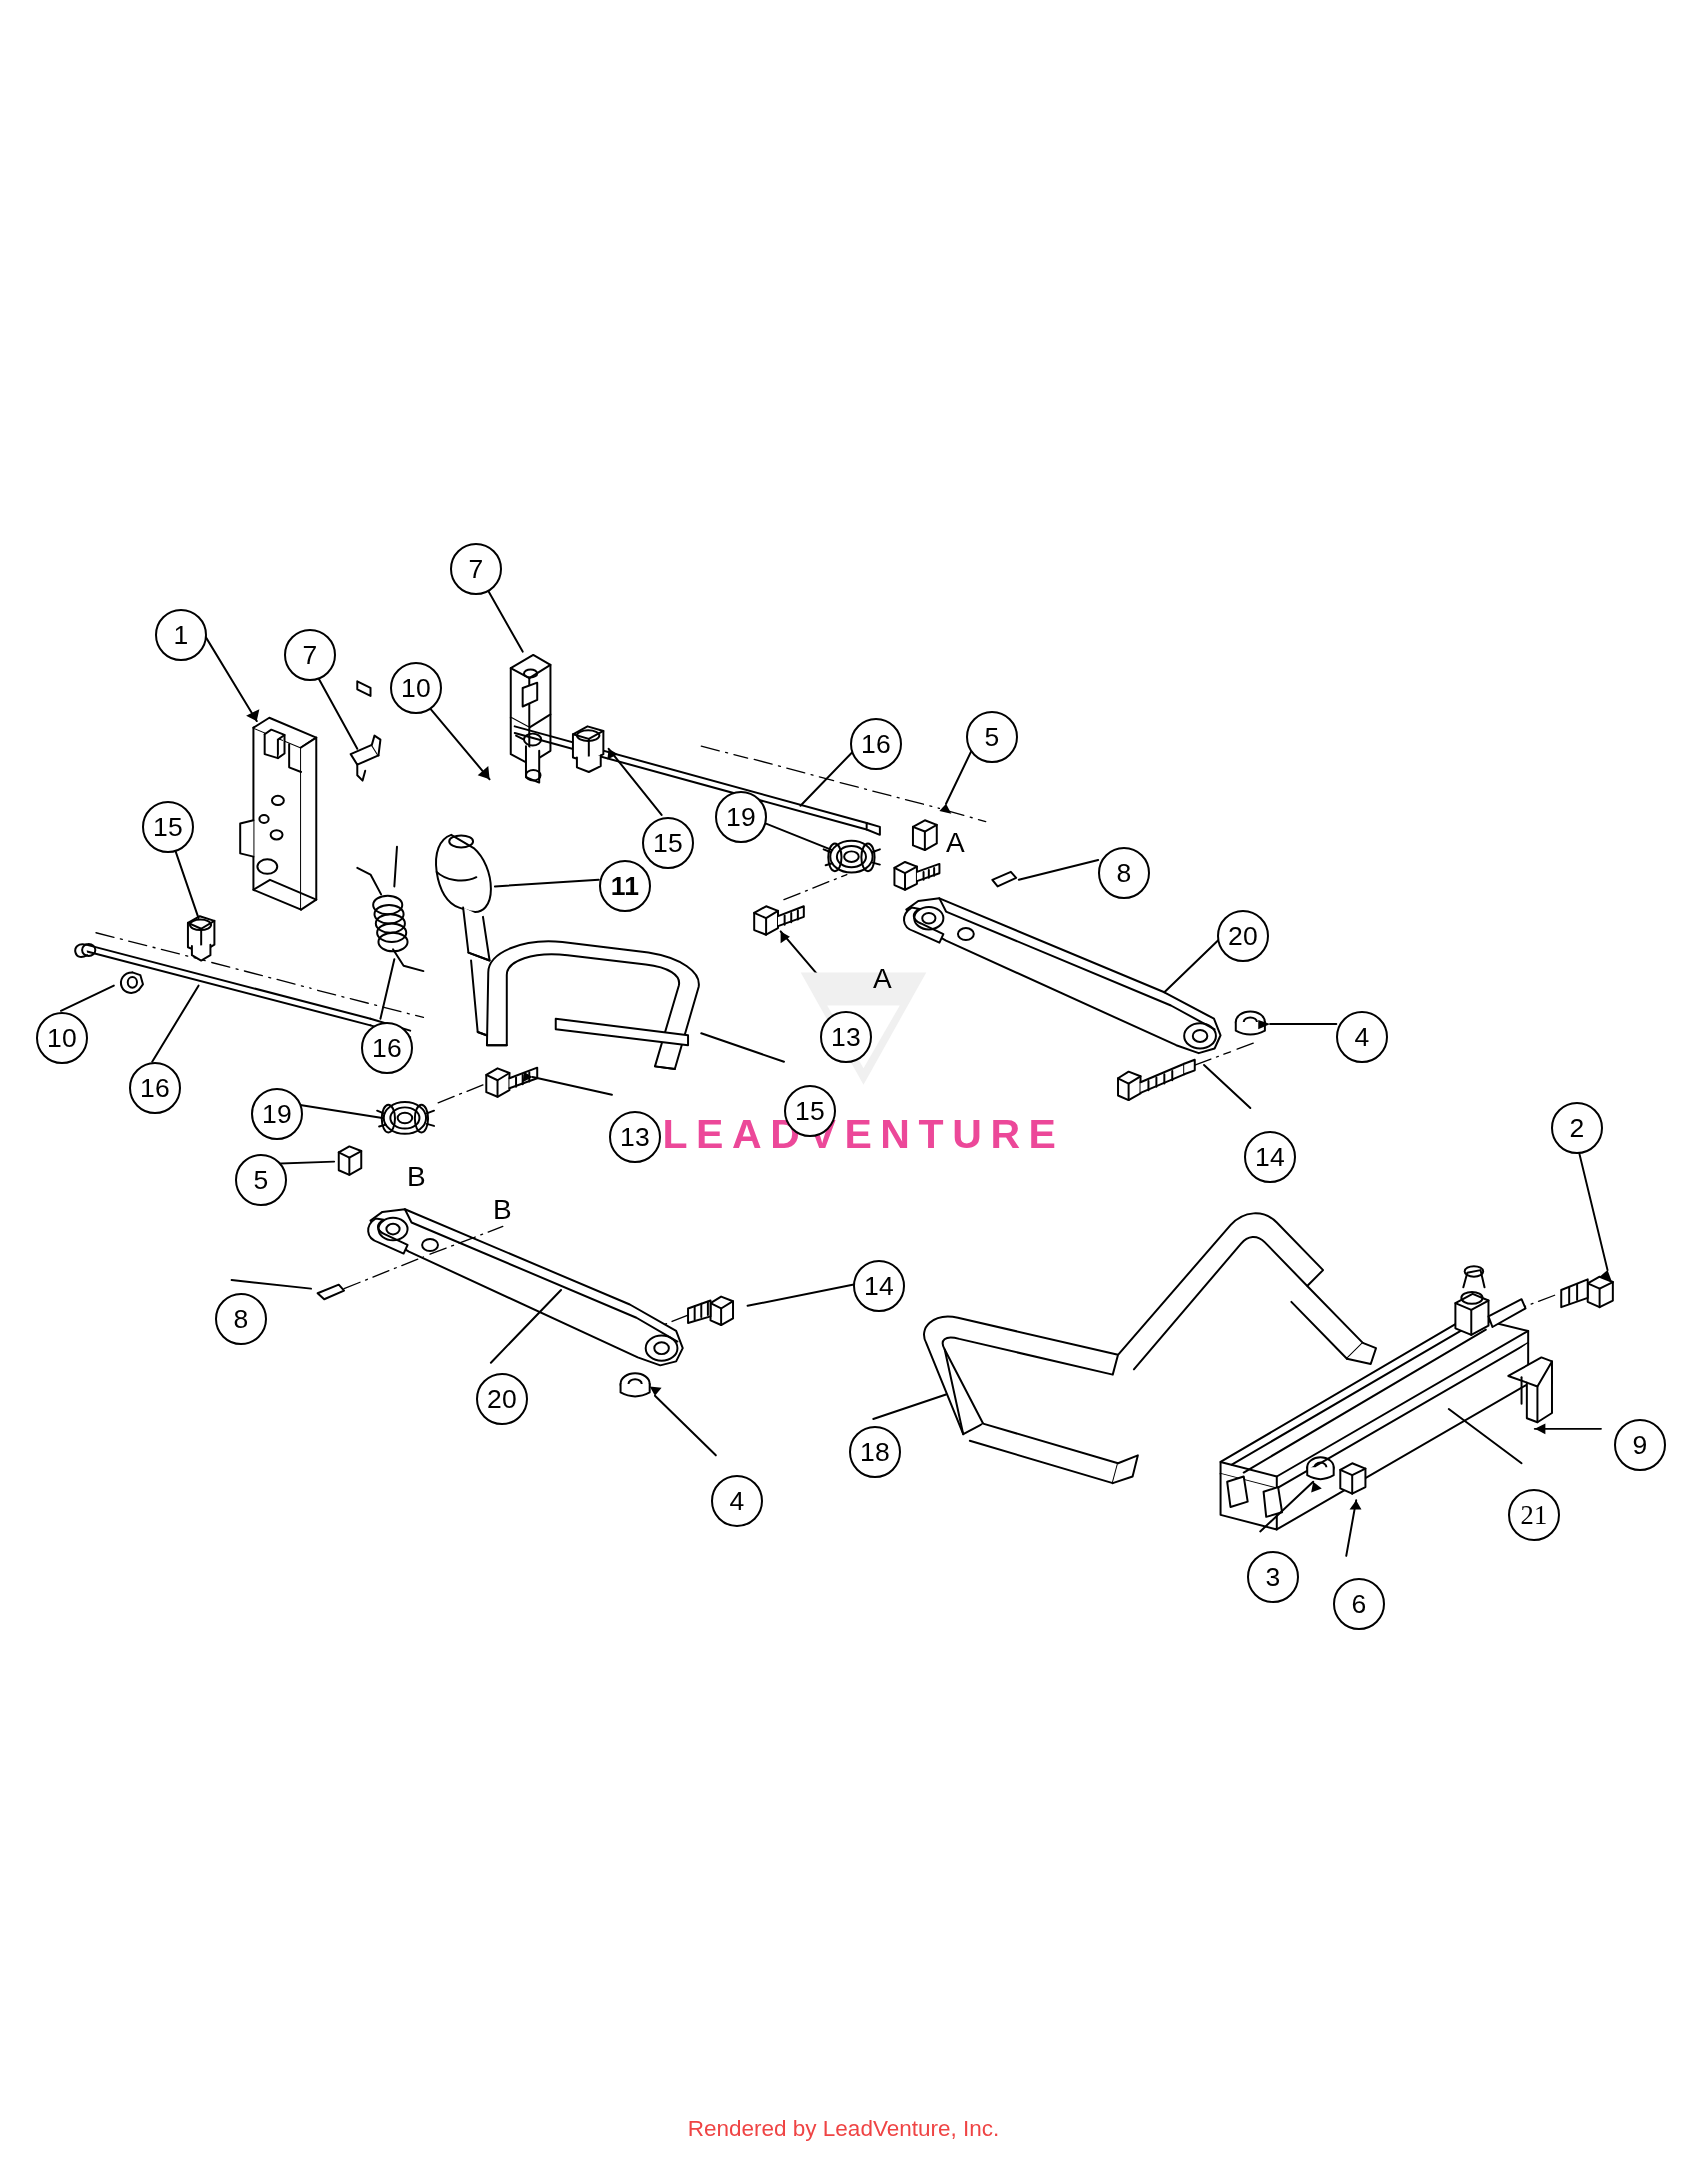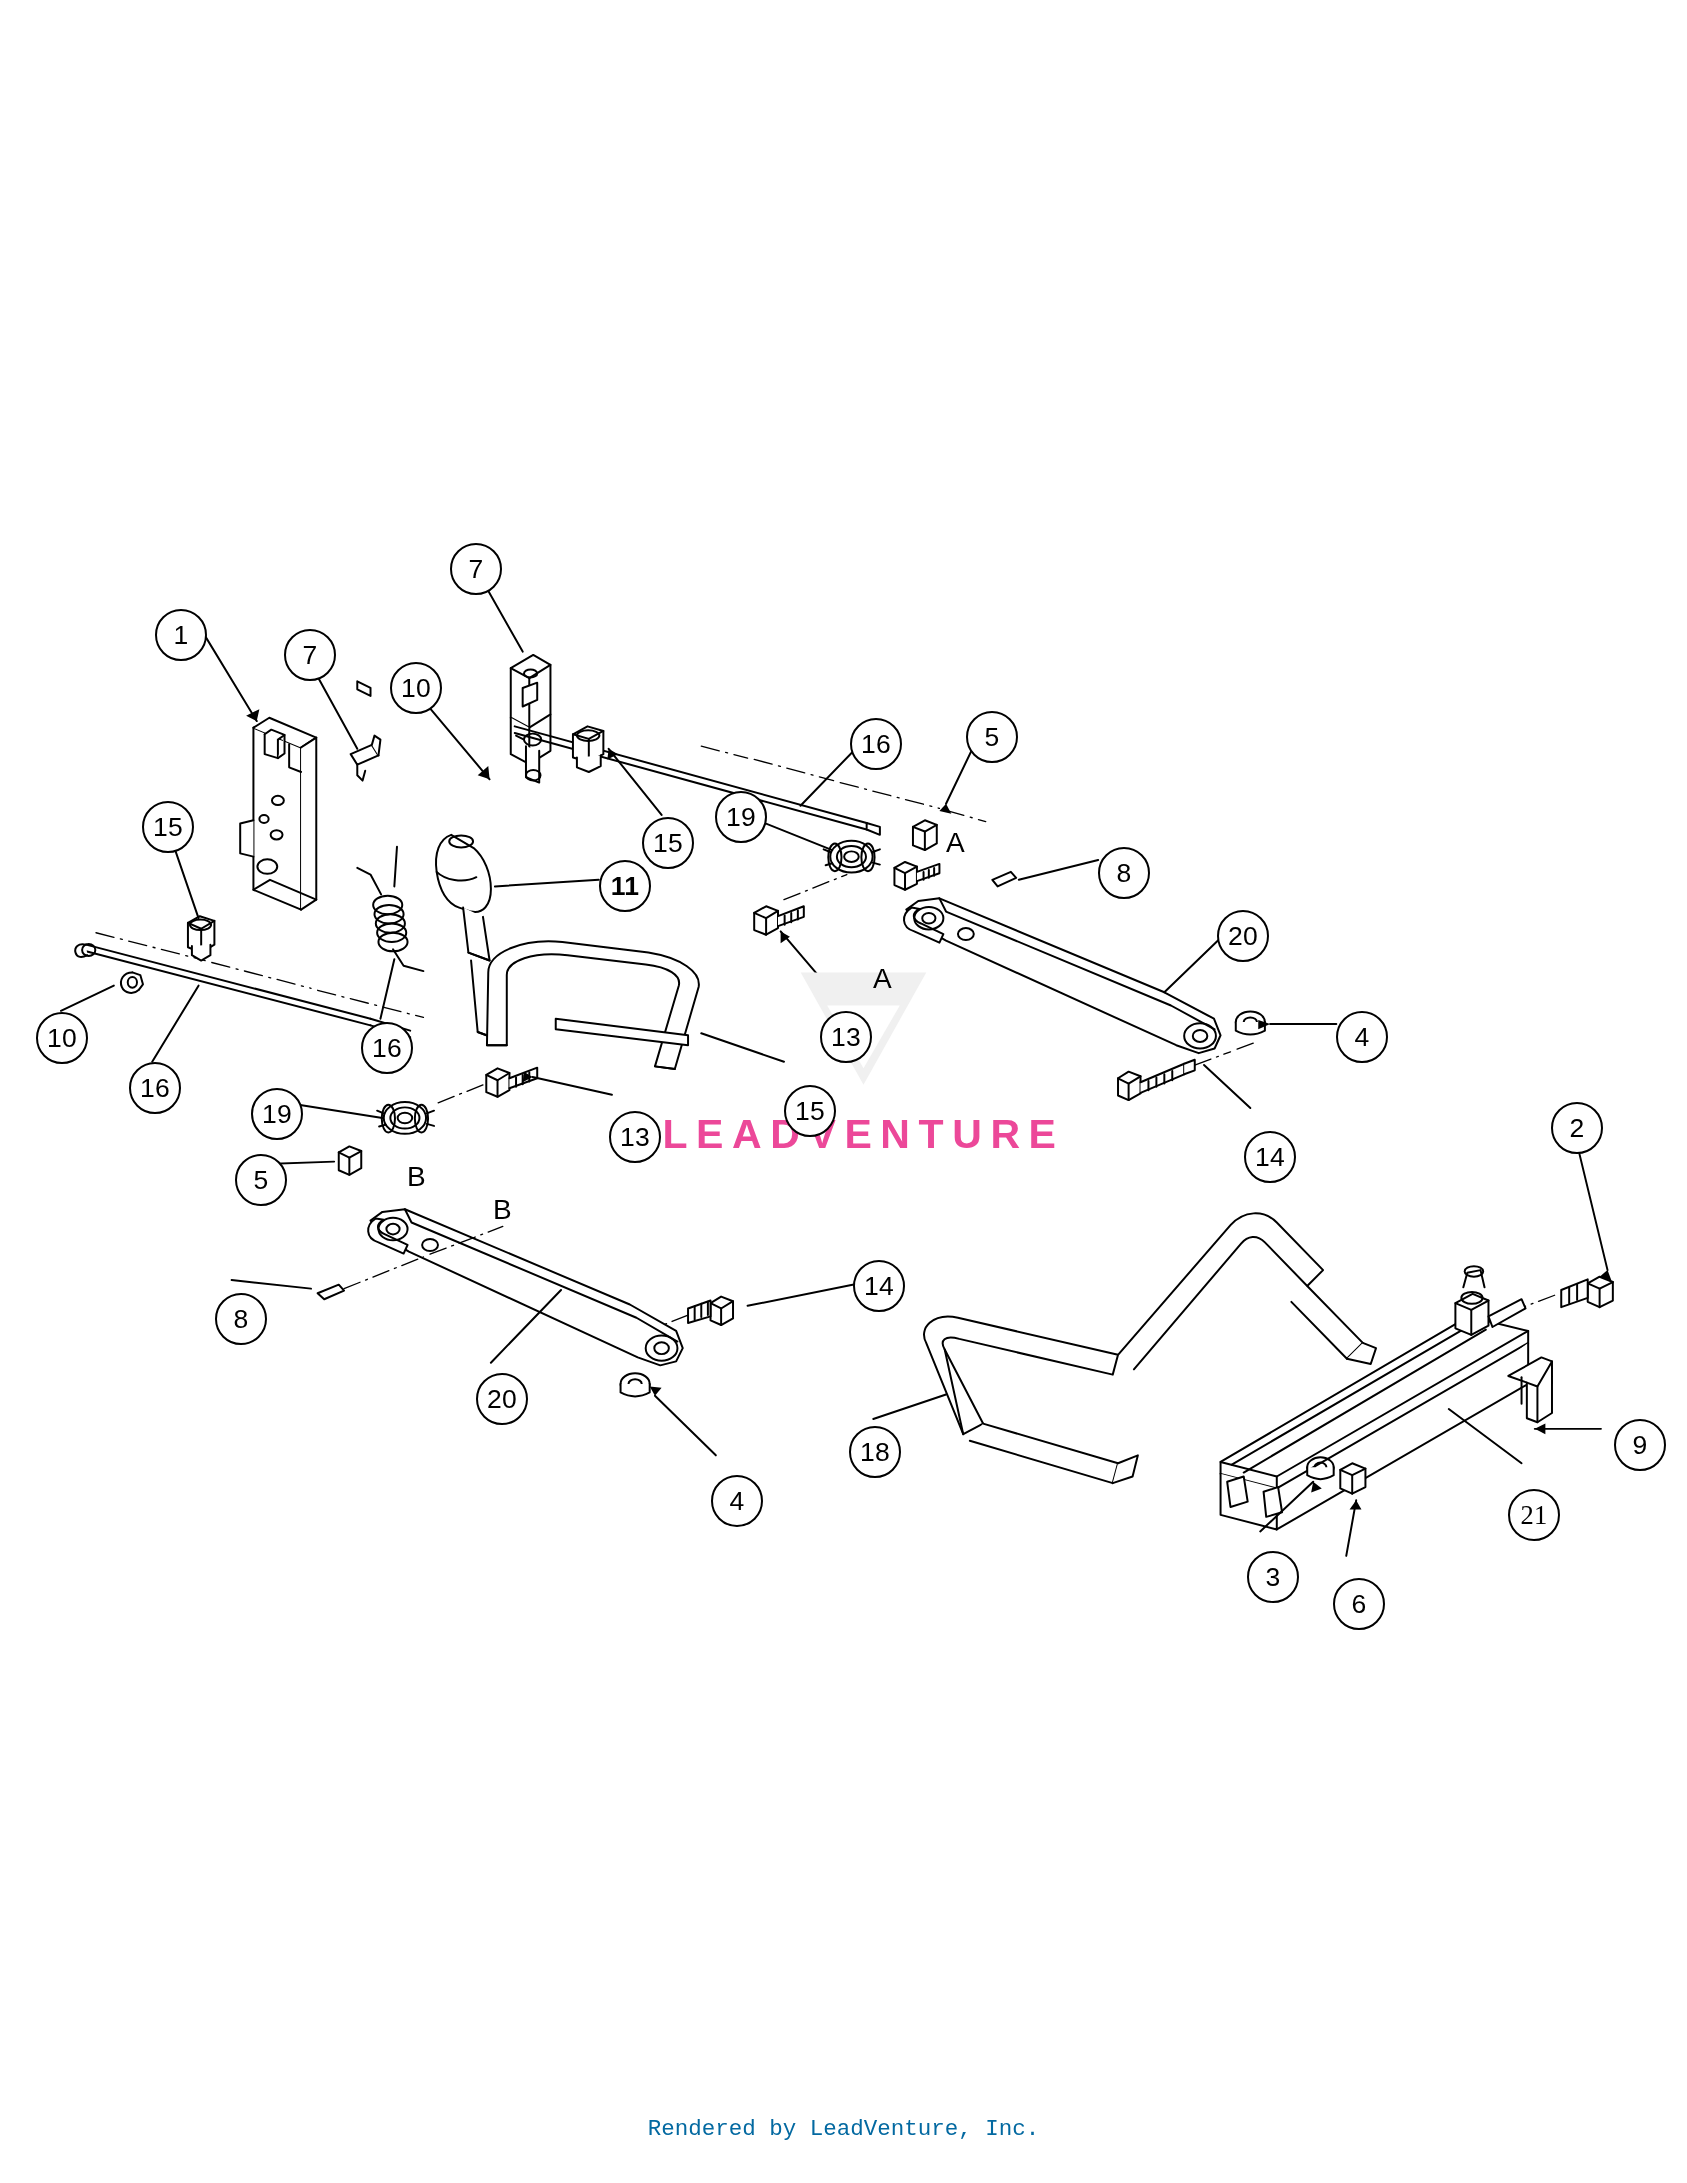--- a/index.html
+++ b/index.html
@@ -48,22 +48,22 @@
     color: #000;
     font-family: "Liberation Sans", sans-serif;
   }
   .footer-credit {
     position: absolute;
     left: 0;
     top: 2116px;
     width: 1687px;
     text-align: center;
     font-size: 22.5px;
-    color: #0369a1;
-    font-family: Liberation Mono, monospace;
+    color: #ef4444;
+    font-family: Liberation Sans, sans-serif;
   }
   .watermark {
     position: absolute;
     left: 516px;
     top: 946px;
     width: 695px;
     height: 251px;
     pointer-events: none;
   }
   .wm-text {

